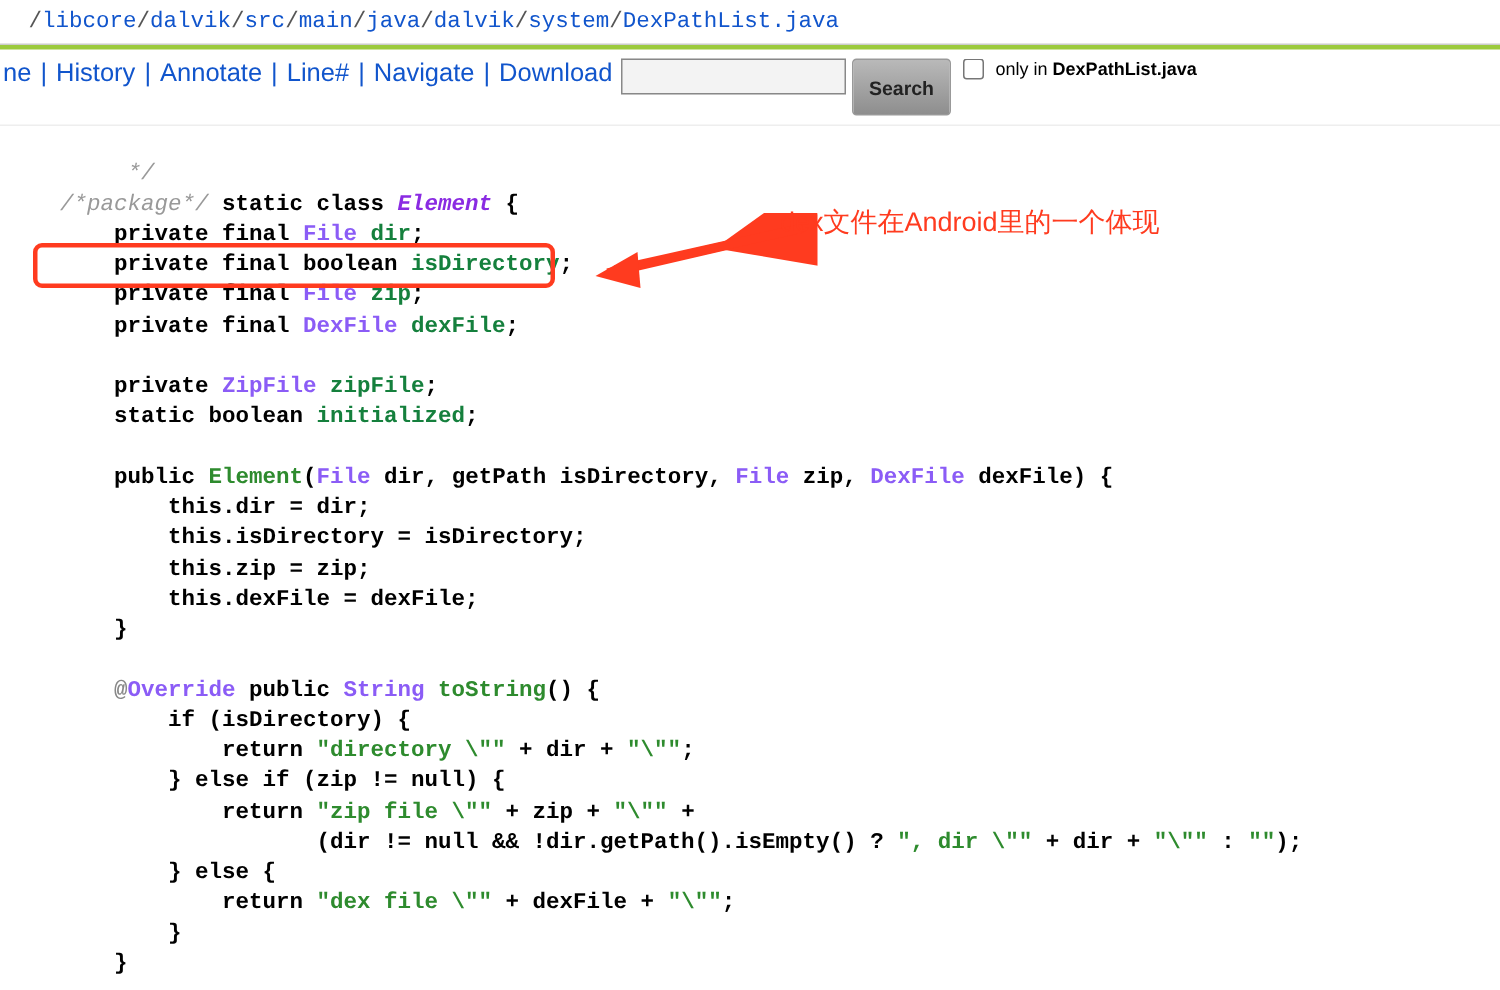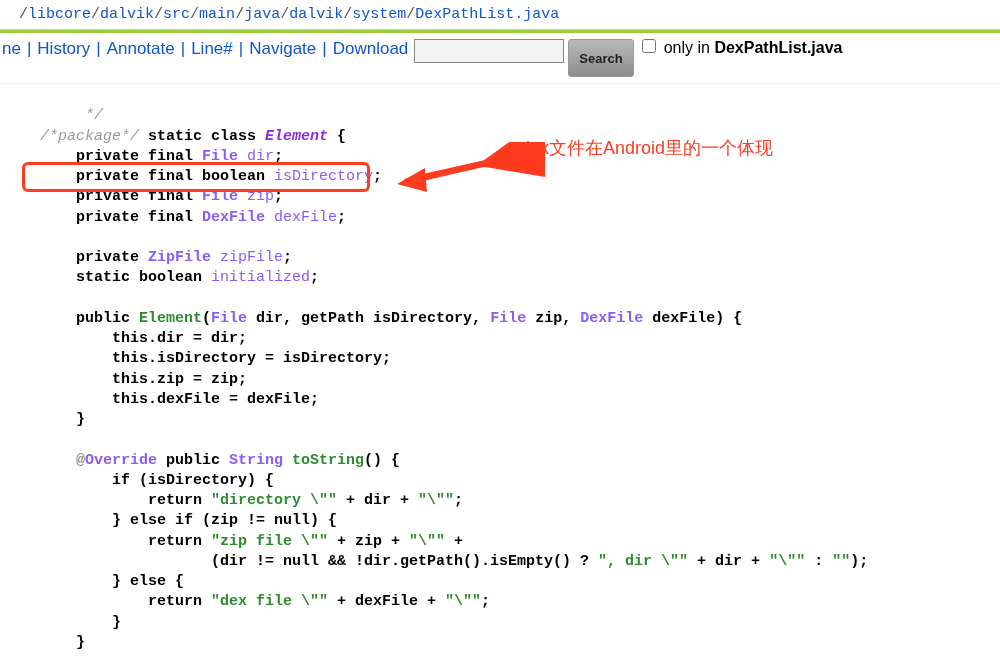--- a/index.html
+++ b/index.html
@@ -38,38 +38,38 @@
     height: 38px;
     padding: 2px 10px;
     font-size: 13px;
     font-weight: bold;
     border: 1px solid #999;
     background: #999; 
     color: #222;
     border-radius: 3px;
     background: linear-gradient(#b9b9b9,#8e8e8e);
   }
-  .only-label { font-size: 16px; margin-left: 6px; }
+  .only-label { font-size: 12px; margin-left: 6px; }
   .only-bold { font-weight: bold; }
   .cb { width: 14px; height: 14px; margin-left: 6px; }
   
   .code-area {
     font-family: "Courier New", monospace;
     font-size: 15px;
     font-weight: bold;
     line-height: 1.35;
     padding: 2px 0 0 40px;
     white-space: pre;
     position: relative;
   }
   .comment { color: #999; font-style: italic; font-weight: normal; }
   .kw { color: #000; font-weight: bold; text-align: center; }
   .type { color: #8b5cf6; }
   .typeit { color: #8a2be2; font-style: italic; }
-  .field { color: #8b5cf6; font-weight: normal; }
+  .field { color: #15803d; font-weight: bold; }
   .method { color: #2e8b2e; font-weight: bold; }
   .str { color: #2e8b2e; }
   .ann { color: #888; }
   
   .highlight-box {
     position: absolute;
     border: 3px solid #ff3b1f;
     border-radius: 6px;
     pointer-events: none;
   }

